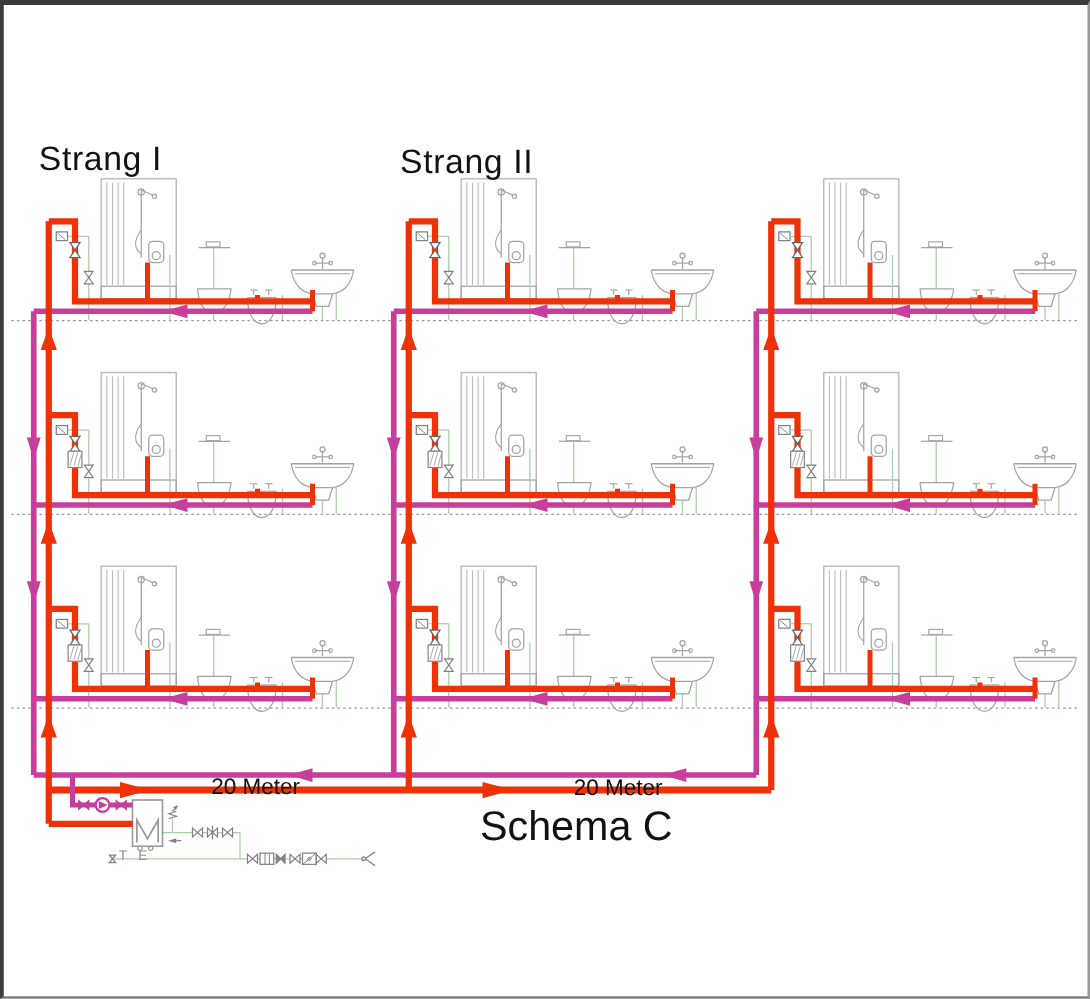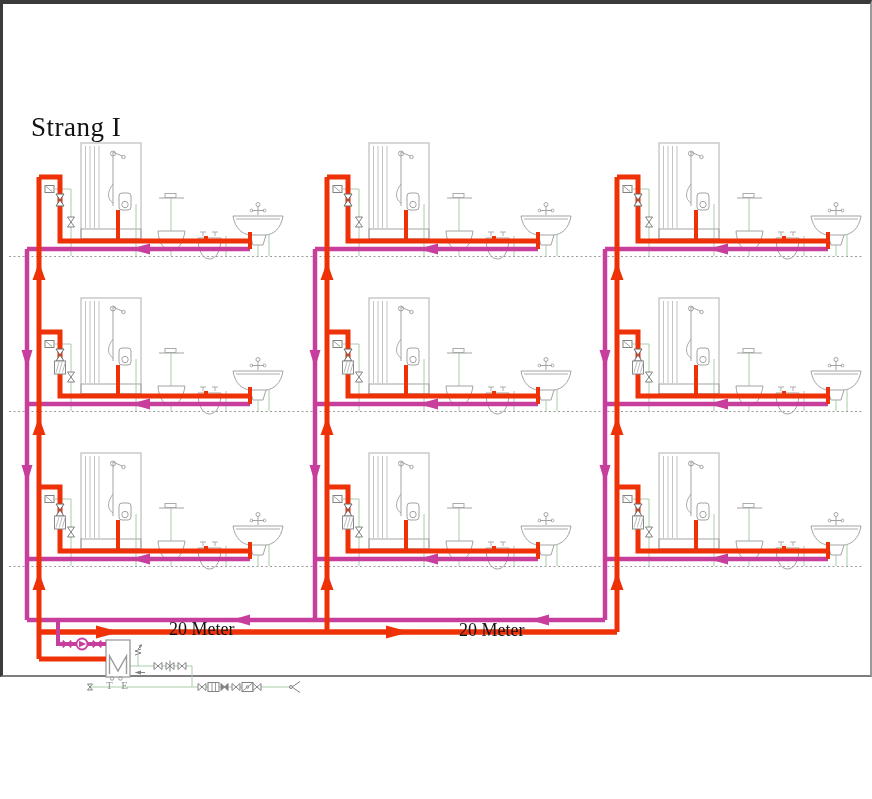--- a/index.html
+++ b/index.html
@@ -1,30 +1,30 @@
 <!DOCTYPE html>
 <html><head>
 <meta charset="utf-8">
 <style>
   html,body{margin:0;padding:0;background:#ffffff;}
   body{width:872px;height:799px;overflow:hidden;font-family:"Liberation Sans",sans-serif;}
-  .frame{position:relative;width:872px;height:677px;box-sizing:border-box;background:#fff;
+  .frame{position:relative;width:872px;height:799px;box-sizing:border-box;background:#fff;
          border-top:4px solid #3b3b3b;border-left:3px solid #3b3b3b;
-         border-right:2px solid #9a9a9a;border-bottom:2px solid #7e7e7e;font-family:Liberation Serif, serif;}
+         border-right:2px solid #9a9a9a;border-bottom:2px solid #7e7e7e;}
   svg{position:absolute;left:0;top:0;}
   .label{position:absolute;line-height:1;white-space:nowrap;color:#121212;}
   .strang-label{font-size:27px;letter-spacing:0.5px;}
   #strang-label-0{left:28px;top:110px;}
   #strang-label-1{left:317px;top:112px;}
   #strang-label-2{left:602px;top:112px;}
   .schema-title{left:381px;top:640px;font-size:33px;}
   .meter-label{font-size:18px;text-align:center;}
   #meter-label-0{left:166px;top:616px;}
   #meter-label-1{left:456px;top:617px;}
-  .heater-label{left:103px;top:676px;font-size:11px;color:#8f8f8f;letter-spacing:3px;}
+  .heater-label{left:92px;top:676px;font-size:11px;color:#8f8f8f;letter-spacing:3px;}
 </style>
 </head>
 <body>
 
 <div class="frame">
   <svg id="schematic" width="867" height="793" viewBox="0 0 867 793">
       <g>
         <line x1="6" y1="252.5" x2="861" y2="252.5" stroke="#9a9a9a" stroke-width="1" stroke-dasharray="2 2.5"></line>
         <line x1="6" y1="407.5" x2="861" y2="407.5" stroke="#9a9a9a" stroke-width="1" stroke-dasharray="2 2.5"></line>
         <line x1="6" y1="562.5" x2="861" y2="562.5" stroke="#9a9a9a" stroke-width="1" stroke-dasharray="2 2.5"></line>
@@ -603,19 +603,21 @@
         <line x1="637.4" y1="368.5" x2="640.4" y2="358" stroke="#aaa" stroke-width="0.8"></line>
         <path d="M631,500 L639,500 L631,512 L639,512 Z" stroke="#666" stroke-width="1" fill="#fff"></path>
         <rect x="629.5" y="512" width="11" height="13" stroke="#888" stroke-width="1" fill="#fff"></rect>
         <line x1="631" y1="523.5" x2="634" y2="513" stroke="#aaa" stroke-width="0.8"></line>
         <line x1="634.2" y1="523.5" x2="637.2" y2="513" stroke="#aaa" stroke-width="0.8"></line>
         <line x1="637.4" y1="523.5" x2="640.4" y2="513" stroke="#aaa" stroke-width="0.8"></line>
       </g>
     </svg>
 
   <div class="label strang-label" id="strang-label-0">Strang I</div>
+  <div class="label strang-label" id="strang-label-1">Strang II</div>
 
   <div class="label meter-label" id="meter-label-0">20 Meter</div>
   <div class="label meter-label" id="meter-label-1">20 Meter</div>
 
+  <div class="label schema-title">Schema C</div>
 
   <div class="label heater-label">T E</div>
 </div>
 
 </body></html>

